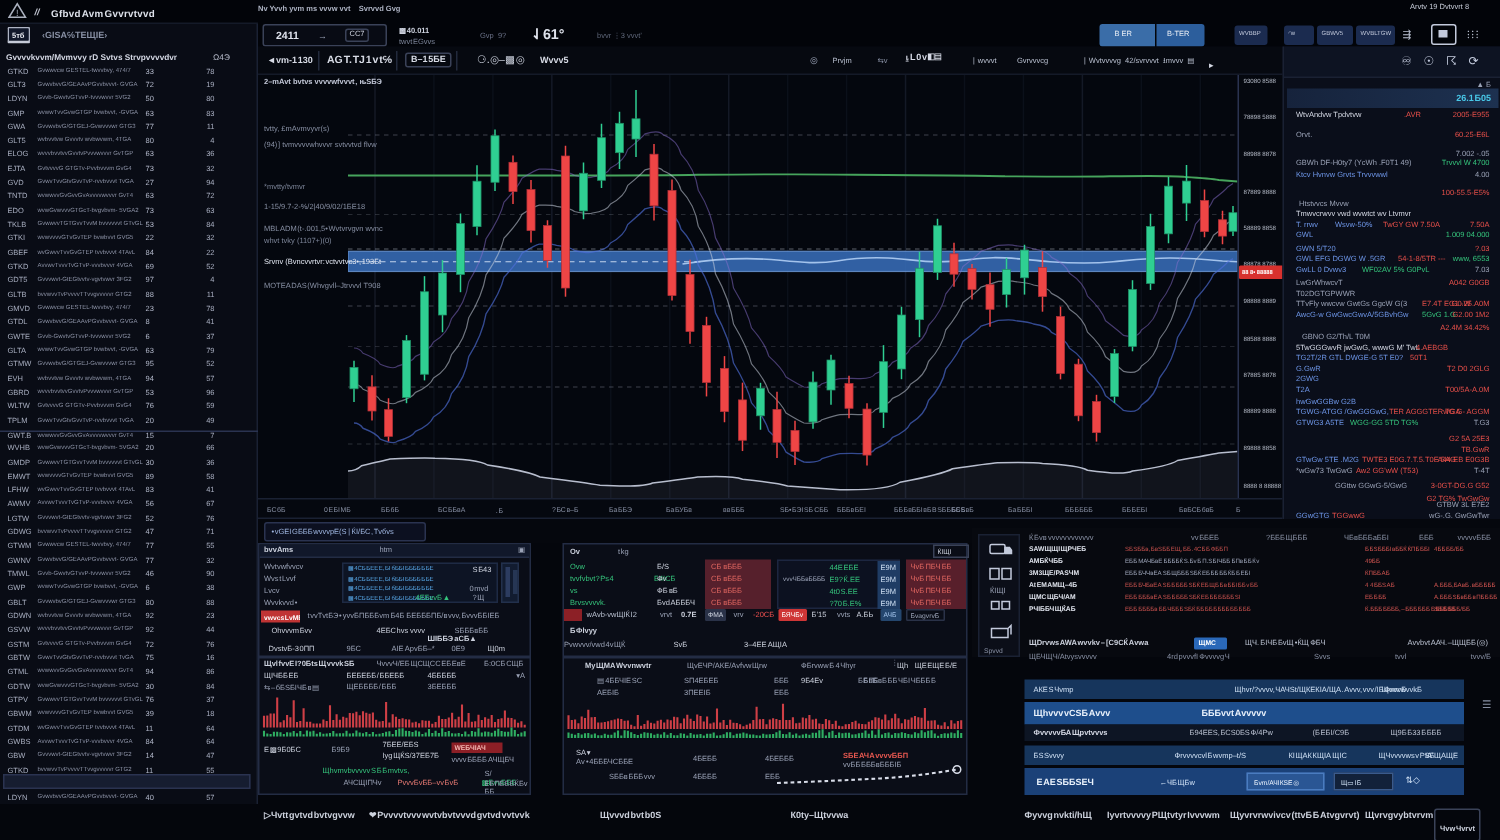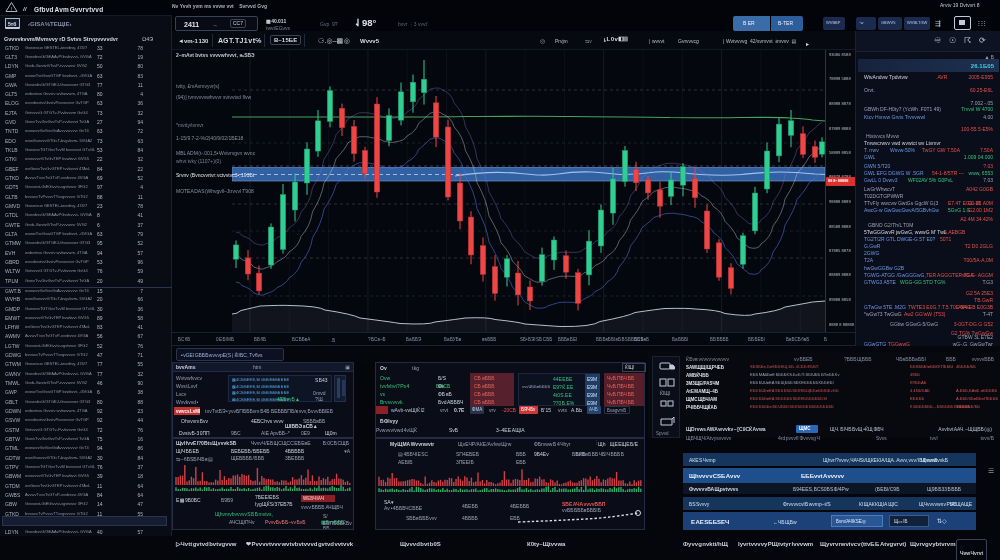--- a/index.html
+++ b/index.html
@@ -15,21 +15,21 @@
 <div class="ab" style="left:34px;top:6px;color:#dde1ea;font-weight:bold;font-size:6.5px;letter-spacing:0.2px">Gfbvd Avm Gvvrvtvvd</div>
 <div class="ab t5" style="left:172px;top:3px;color:#aeb4c4;font-weight:bold">Nv Yvvh yvm ms vvvw  vvt &nbsp;&nbsp; Svrvvd Gvg</div>
 <div class="ab t5" style="left:940px;top:2px;color:#c8cdd9">Arvtv 19 Dvtvvrt 8</div>
 <div class="ab" style="left:175px;top:16px;width:83px;height:15px;border:1px solid #3a4258;border-radius:2px;background:#080b14">
       <span class="ab t7" style="left:8px;top:3px;color:#e0e4ee;font-weight:bold">2411</span>
       <span class="ab t6" style="left:36px;top:4px;color:#9aa2b6">→</span>
       <span class="ab t5" style="left:54px;top:2px;color:#cdd2de;border:1px solid #3a4258;padding:0 2px;border-radius:2px">CC7</span>
     </div>
 <div class="ab t5" style="left:266px;top:18px;color:#cdd2de"><b>▩ 40.011</b><br><span style="color:#7c8498">twvt EGvvs</span></div>
 <div class="ab t5" style="left:320px;top:21px;color:#6b7288">Gvp&nbsp; 9?</div>
-<div class="ab" style="left:354px;top:17px;color:#dfe3ec;font-size:9.5px;font-weight:bold">⇃98°</div>
+<div class="ab" style="left:354px;top:17px;color:#dfe3ec;font-size:9.5px;font-weight:bold">⇃61°</div>
 <div class="ab t5" style="left:398px;top:21px;color:#5e6678">bvvr ⋮3 vvvt’</div>
 <div class="ab" style="left:733px;top:16px;width:37px;height:15px;background:#3a6da8;border-radius:2px 0 0 2px">
       <span class="ab t5" style="left:10px;top:4px;color:#eef2f8">B ER</span>
     </div>
 <div class="ab" style="left:771px;top:16px;width:32px;height:15px;background:#2c5e9c;border-radius:0 2px 2px 0">
       <span class="ab t5" style="left:7px;top:4px;color:#eef2f8">B-TER</span>
     </div>
 <div class="ab" style="left:823px;top:17px;width:22px;height:13px;background:#1b2b4f;border-radius:2px">
       <span class="ab t5" style="left:3px;top:3px;color:#c3cadc;transform:scale(0.8);transform-origin:left top">WVBBP</span>
     </div>

